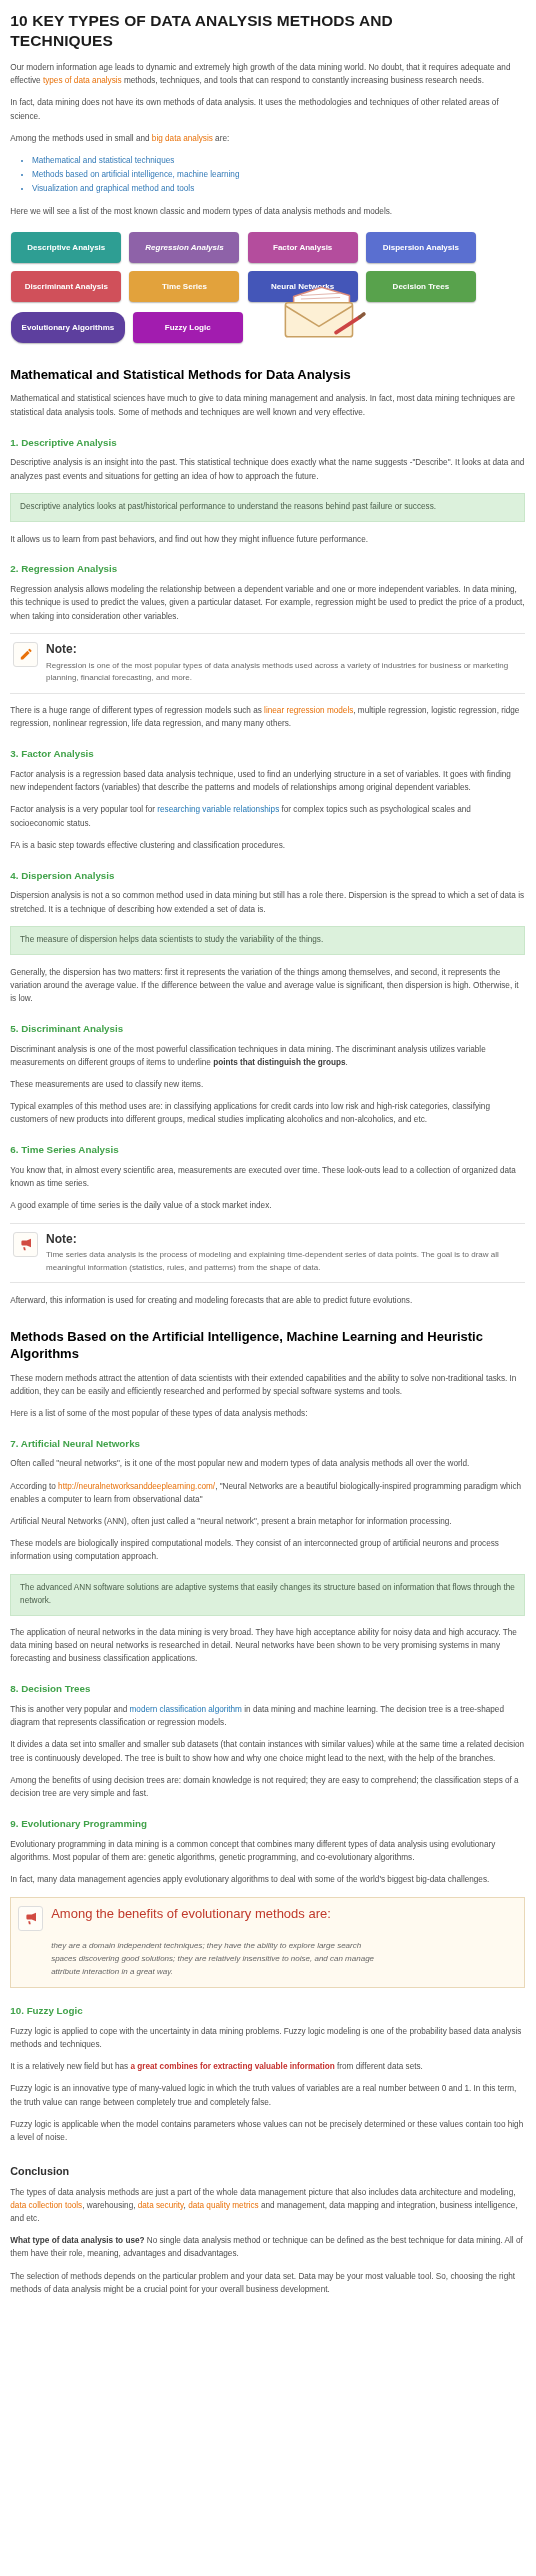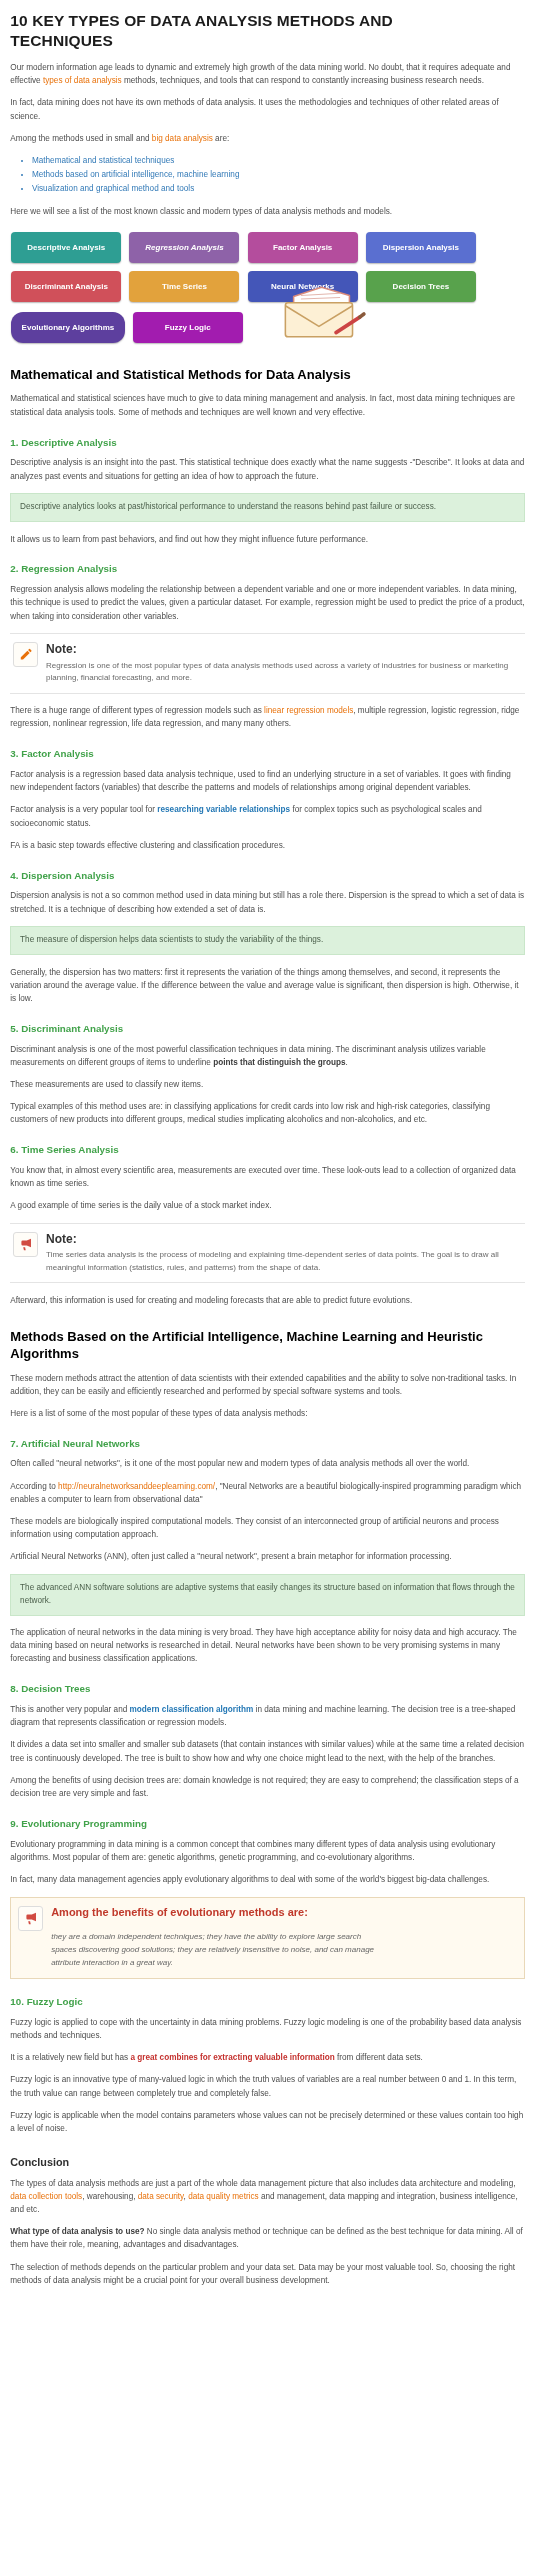--- a/index.html
+++ b/index.html
@@ -107,26 +107,26 @@
   .note-body { font-size: 8px; line-height: 1.6; color: #6a6a6a; }
 
   .benefits-box {
     display: flex;
     gap: 7.7px;
     border: 0.5px solid #e9d8b8;
     background: #fffaf0;
     padding: 8.2px 7.2px;
     margin: 10.3px 0;
   }
-  .benefits-title { color: #c0392b; font-weight: bold; font-size: 11px; margin-bottom: 12px; }
+  .benefits-title { color: #c0392b; font-weight: normal; font-size: 13px; margin-bottom: 18px; }
   .benefits-body { font-style: italic; color: #666; font-size: 8px; line-height: 1.65; max-width: 330px; }
 
   a.link, .link { color: #e8710a; text-decoration: none; cursor: pointer; }
   .bold { font-weight: bold; color: #3c3c3c; }
-  .bluebold { font-weight: bold; color: #2478b5; }
+  .bluebold { font-weight: normal; color: #2478b5; }
   .redbold { font-weight: bold; color: #c4312e; }
 </style>
 </head>
 <body>
 
 <div class="content">
 
   <h1 class="page-title">10 KEY TYPES OF DATA ANALYSIS METHODS AND TECHNIQUES</h1>
 
   <p class="body-p"><span>Our modern information age leads to dynamic and extremely high growth of the data mining world. No doubt, that it requires adequate and effective </span><a class="link">types of data analysis</a><span> methods, techniques, and tools that can respond to constantly increasing business research needs.</span></p>
@@ -226,22 +226,22 @@
   </div>
   <p class="body-p">Afterward, this information is used for creating and modeling forecasts that are able to predict future evolutions.</p>
 
   <h2 class="section-blue">Methods Based on the Artificial Intelligence, Machine Learning and Heuristic Algorithms</h2>
   <p class="body-p">These modern methods attract the attention of data scientists with their extended capabilities and the ability to solve non-traditional tasks. In addition, they can be easily and efficiently researched and performed by special software systems and tools.</p>
   <p class="body-p">Here is a list of some of the most popular of these types of data analysis methods:</p>
 
   <h3 class="section-green">7. Artificial Neural Networks</h3>
   <p class="body-p">Often called "neural networks", is it one of the most popular new and modern types of data analysis methods all over the world.</p>
   <p class="body-p"><span>According to </span><a class="link">http://neuralnetworksanddeeplearning.com/</a><span>, "Neural Networks are a beautiful biologically-inspired programming paradigm which enables a computer to learn from observational data"</span></p>
+  <p class="body-p">Artificial Neural Networks (ANN), often just called a "neural network", present a brain metaphor for information processing.</p>
   <p class="body-p">These models are biologically inspired computational models. They consist of an interconnected group of artificial neurons and process information using computation approach.</p>
-  <p class="body-p">Artificial Neural Networks (ANN), often just called a "neural network", present a brain metaphor for information processing.</p>
   <div class="callout">The advanced ANN software solutions are adaptive systems that easily changes its structure based on information that flows through the network.</div>
   <p class="body-p">The application of neural networks in the data mining is very broad. They have high acceptance ability for noisy data and high accuracy. The data mining based on neural networks is researched in detail. Neural networks have been shown to be very promising systems in many forecasting and business classification applications.</p>
 
   <h3 class="section-green">8. Decision Trees</h3>
   <p class="body-p"><span>This is another very popular and </span><span class="bluebold">modern classification algorithm</span><span> in data mining and machine learning. The decision tree is a tree-shaped diagram that represents classification or regression models.</span></p>
   <p class="body-p">It divides a data set into smaller and smaller sub datasets (that contain instances with similar values) while at the same time a related decision tree is continuously developed. The tree is built to show how and why one choice might lead to the next, with the help of the branches.</p>
   <p class="body-p">Among the benefits of using decision trees are: domain knowledge is not required; they are easy to comprehend; the classification steps of a decision tree are very simple and fast.</p>
 
   <h3 class="section-green">9. Evolutionary Programming</h3>
   <p class="body-p">Evolutionary programming in data mining is a common concept that combines many different types of data analysis using evolutionary algorithms. Most popular of them are: genetic algorithms, genetic programming, and co-evolutionary algorithms.</p>

